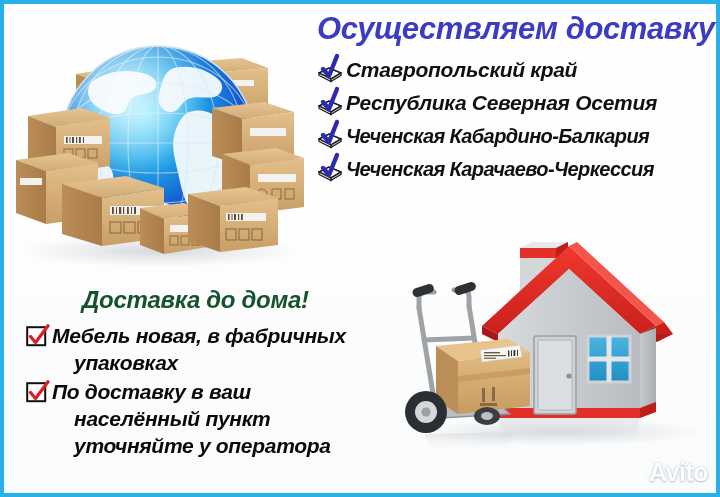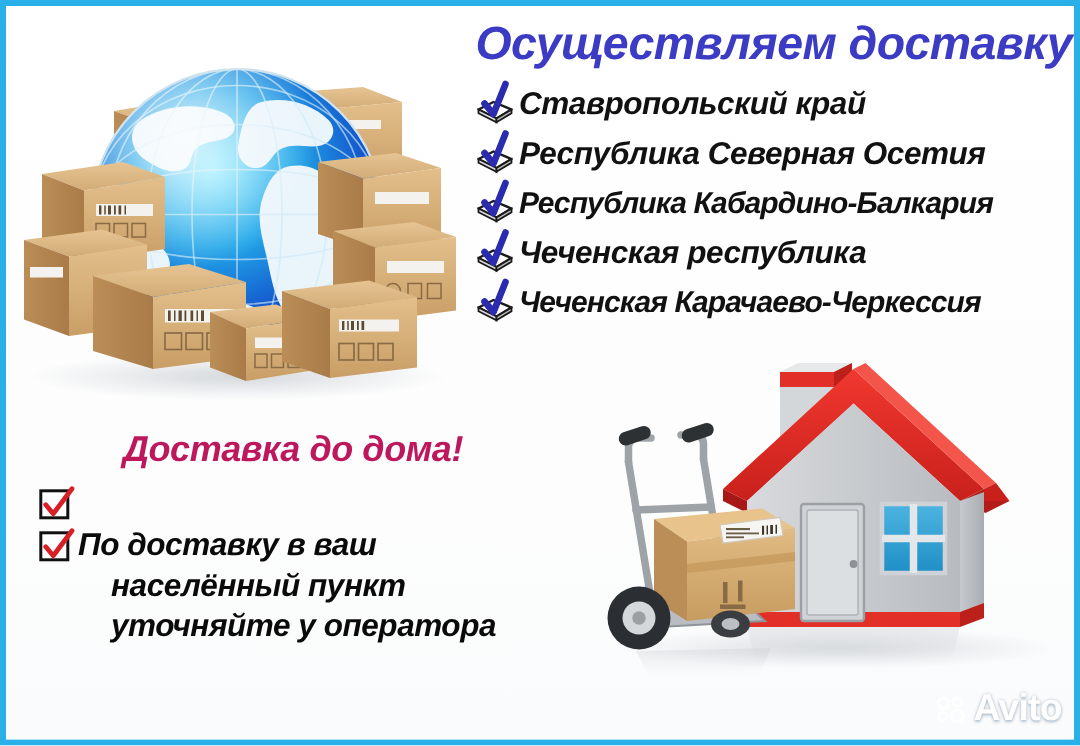--- a/index.html
+++ b/index.html
@@ -45,21 +45,21 @@
     white-space:nowrap;letter-spacing:-0.3px;
     margin-left:1px;
   }
   .region-item.tight .label{font-size:20px;letter-spacing:-0.6px;}
 
   
   .subhead{
     position:absolute;left:78px;top:283px;
     font-style:italic;font-weight:bold;
     font-size:24px;line-height:26px;
-    color:#be185d;
+    color:#14532d;
     letter-spacing:-0.3px;white-space:nowrap;
   }
 
   
   .terms{position:absolute;left:22px;top:318px;width:370px;}
   .term{display:flex;align-items:flex-start;margin-bottom:2px;}
   .term .cbox{flex:0 0 24px;width:24px;height:24px;position:relative;margin-top:2px;}
   .term .cbox svg{position:absolute;left:0;top:0;width:24px;height:24px;}
   .term .ttext{
     font-style:italic;font-weight:bold;
@@ -305,34 +305,23 @@
 
     <div class="region-item tight">
       <span class="tick">
         <svg viewBox="0 0 30 32" xmlns="http://www.w3.org/2000/svg">
           <polygon points="4,20 14,15 26,20 16,26" fill="#ffffff" stroke="#1a1a1a" stroke-width="1.6" stroke-linejoin="round"></polygon>
           <polygon points="4,20 16,26 16,28.5 4,22.5" fill="#d9d9d9" stroke="#1a1a1a" stroke-width="1.2"></polygon>
           <polygon points="16,26 26,20 26,22.5 16,28.5" fill="#bdbdbd" stroke="#1a1a1a" stroke-width="1.2"></polygon>
           <path d="M8 16 L14 23 L22 3" fill="none" stroke="#2b2bb0" stroke-width="4.4" stroke-linecap="round" stroke-linejoin="round"></path>
         </svg>
       </span>
-      <span class="label">Республика Кабардино-Балкария</span>
+      <span class="label">Чеченская Кабардино-Балкария</span>
     </div>
 
-    <div class="region-item">
-      <span class="tick">
-        <svg viewBox="0 0 30 32" xmlns="http://www.w3.org/2000/svg">
-          <polygon points="4,20 14,15 26,20 16,26" fill="#ffffff" stroke="#1a1a1a" stroke-width="1.6" stroke-linejoin="round"></polygon>
-          <polygon points="4,20 16,26 16,28.5 4,22.5" fill="#d9d9d9" stroke="#1a1a1a" stroke-width="1.2"></polygon>
-          <polygon points="16,26 26,20 26,22.5 16,28.5" fill="#bdbdbd" stroke="#1a1a1a" stroke-width="1.2"></polygon>
-          <path d="M8 16 L14 23 L22 3" fill="none" stroke="#2b2bb0" stroke-width="4.4" stroke-linecap="round" stroke-linejoin="round"></path>
-        </svg>
-      </span>
-      <span class="label">Чеченская республика</span>
-    </div>
 
     <div class="region-item tight">
       <span class="tick">
         <svg viewBox="0 0 30 32" xmlns="http://www.w3.org/2000/svg">
           <polygon points="4,20 14,15 26,20 16,26" fill="#ffffff" stroke="#1a1a1a" stroke-width="1.6" stroke-linejoin="round"></polygon>
           <polygon points="4,20 16,26 16,28.5 4,22.5" fill="#d9d9d9" stroke="#1a1a1a" stroke-width="1.2"></polygon>
           <polygon points="16,26 26,20 26,22.5 16,28.5" fill="#bdbdbd" stroke="#1a1a1a" stroke-width="1.2"></polygon>
           <path d="M8 16 L14 23 L22 3" fill="none" stroke="#2b2bb0" stroke-width="4.4" stroke-linecap="round" stroke-linejoin="round"></path>
         </svg>
       </span>
@@ -343,20 +332,24 @@
   <div class="subhead">Доставка до дома!</div>
 
   <div class="terms">
 
     <div class="term">
       <span class="cbox">
         <svg viewBox="0 0 24 24" xmlns="http://www.w3.org/2000/svg">
           <rect x="1.2" y="3.2" width="18" height="18" fill="#ffffff" stroke="#111111" stroke-width="2"></rect>
           <path d="M4.5 12.5 L9.5 18.5 L22 1.8" fill="none" stroke="#d81f26" stroke-width="3.2" stroke-linecap="round" stroke-linejoin="round"></path>
         </svg>
+      </span>
+      <span class="ttext">
+        <span class="ln">Мебель новая, в фабричных</span>
+        <span class="ln ind">упаковках</span>
       </span>
     </div>
 
     <div class="term">
       <span class="cbox">
         <svg viewBox="0 0 24 24" xmlns="http://www.w3.org/2000/svg">
           <rect x="1.2" y="3.2" width="18" height="18" fill="#ffffff" stroke="#111111" stroke-width="2"></rect>
           <path d="M4.5 12.5 L9.5 18.5 L22 1.8" fill="none" stroke="#d81f26" stroke-width="3.2" stroke-linecap="round" stroke-linejoin="round"></path>
         </svg>
       </span>

